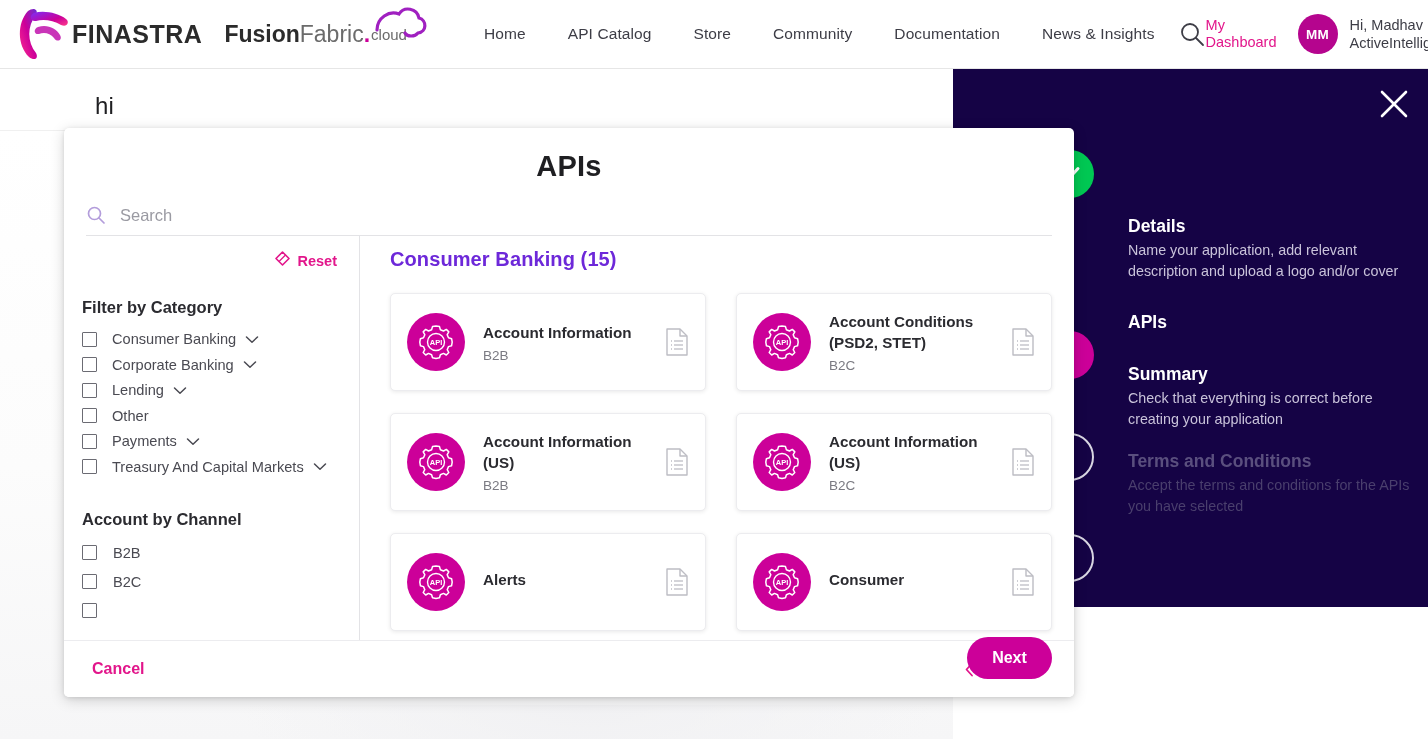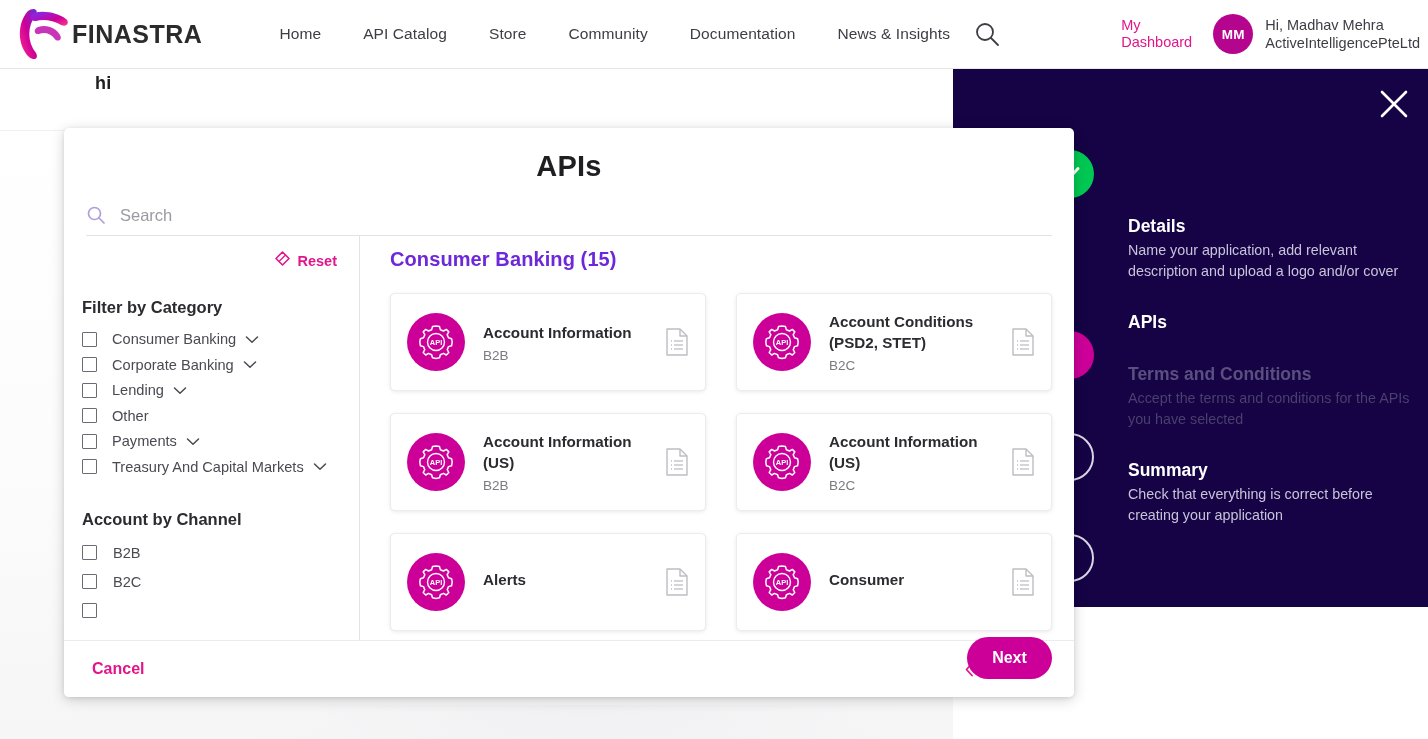--- a/index.html
+++ b/index.html
@@ -45,21 +45,21 @@
   }
   .avatar {
     width: 40px; height: 40px; border-radius: 50%; background: #b5058e;
     color:#fff; font-size:13.5px; font-weight:600; display:flex;
     align-items:center; justify-content:center; letter-spacing:.3px;
   }
   .user-text { margin-left: 12px; font-size: 14.5px; color:#3d3d46; line-height:18.5px; }
 
   
   .page-title-hi {
-    position:absolute; left:95px; top:73px; font-size:18px; font-weight:700; color:#1f1f22;
+    position:absolute; left:95px; top:92px; font-size:24px; font-weight:400; color:#1f1f22;
     letter-spacing:.2px;
   }
   .page-rule { position:absolute; left:0; top:130px; width: 953px; height:1px; background:#f0f0f0; }
   .page-bg-grad {
     position:absolute; left:0; top:131px; width:953px; height:608px;
     background: linear-gradient(180deg,#ffffff 0%, #fcfcfc 55%, #f6f6f7 100%);
   }
   .bg-blob {
     position:absolute; left:237px; top:705px; width:700px; height:120px;
     background: radial-gradient(ellipse at center top, #f1f1f3 0%, rgba(246,246,247,0) 70%);
@@ -210,20 +210,31 @@
               <stop offset="60%" stop-color="#cc0099"></stop>
               <stop offset="100%" stop-color="#ff3d8a"></stop>
             </linearGradient>
           </defs>
           <path d="M14 8 C 3 20, 3 42, 15 54 C 20 58, 25 56, 22 50 C 13 39, 13 23, 22 12 C 25 6, 19 4, 14 8 Z" fill="url(#fgA)"></path>
           <path d="M20 10 C 30 7, 44 10, 52 16 C 56 19, 53 25, 47 22 C 39 17, 29 16, 22 18 C 16 19, 15 12, 20 10 Z" fill="url(#fgB)"></path>
           <path d="M24 24 C 33 21, 42 25, 46 32 C 49 37, 43 40, 40 35 C 36 30, 30 29, 25 31 C 20 32, 19 26, 24 24 Z" fill="#c31fb0" opacity=".9"></path>
         </svg>
       </div>
       <div class="brand-word">FINASTRA</div>
+      <div class="ff-word">
+        <span class="ff-b">Fusion</span>
+          <span class="ff-r">Fabric</span>
+          <span class="ff-dot">.</span>
+          <span class="ff-cloud">cloud</span>
+        <span class="ff-swirl">
+          <svg width="58" height="34" viewBox="0 0 58 34">
+            <path d="M6 26 C 6 14, 18 6, 28 10 C 33 2, 46 4, 48 14 C 56 16, 56 28, 47 29 C 44 33, 36 33, 34 29" fill="none" stroke="#a020c0" stroke-width="3.2" stroke-linecap="round"></path>
+          </svg>
+        </span>
+      </div>
     </div>
 
     <div class="navlinks">
       <div class="navlink">Home</div>
       <div class="navlink">API Catalog</div>
       <div class="navlink">Store</div>
       <div class="navlink">Community</div>
       <div class="navlink">Documentation</div>
       <div class="navlink">News &amp; Insights</div>
       <div class="search-ico">
@@ -254,27 +265,27 @@
     </div>
 
     <div class="stepper">
       <div class="step" style="margin-bottom:30px;">
         <div class="step-h">Details</div>
         <div class="step-d">Name your application, add relevant description and upload a logo and/or cover</div>
       </div>
       <div class="step" style="margin-bottom:30px;">
         <div class="step-h">APIs</div>
       </div>
+      <div class="step">
+        <div class="step-h">Summary</div>
+        <div class="step-d">Check that everything is correct before creating your application</div>
+      </div>
       <div class="step dim" style="margin-bottom:30px;">
         <div class="step-h">Terms and Conditions</div>
         <div class="step-d">Accept the terms and conditions for the APIs you have selected</div>
-      </div>
-      <div class="step">
-        <div class="step-h">Summary</div>
-        <div class="step-d">Check that everything is correct before creating your application</div>
       </div>
     </div>
   </div>
 
   <div class="bullets">
     <div class="rail rail-green"></div>
     <div class="rail rail-grey"></div>
     <div class="bullet b-done">
       <svg width="24" height="24" viewBox="0 0 24 24">
         <polyline points="4,12.5 9.5,18 20,6.5" fill="none" stroke="#fff" stroke-width="3" stroke-linecap="round" stroke-linejoin="round"></polyline>

